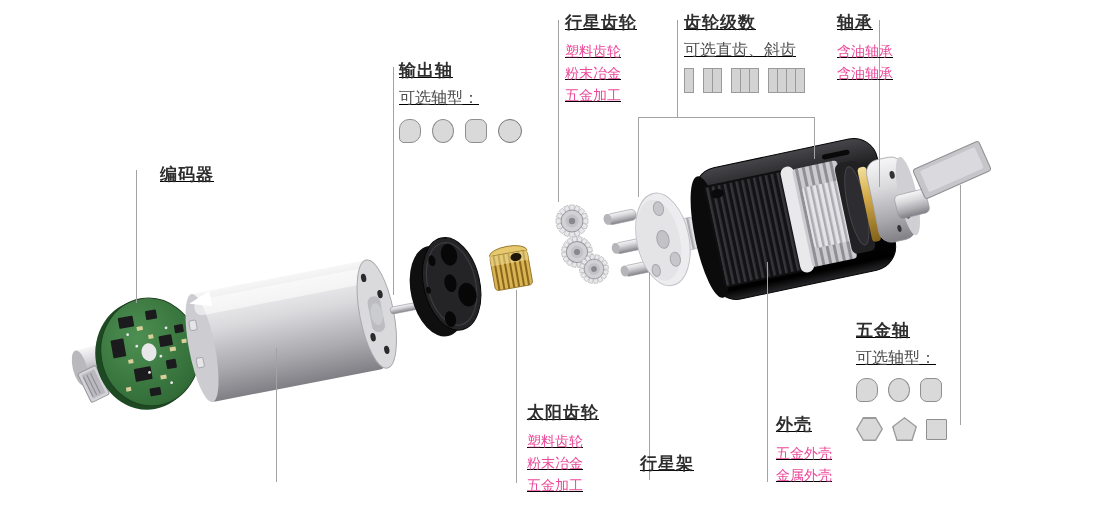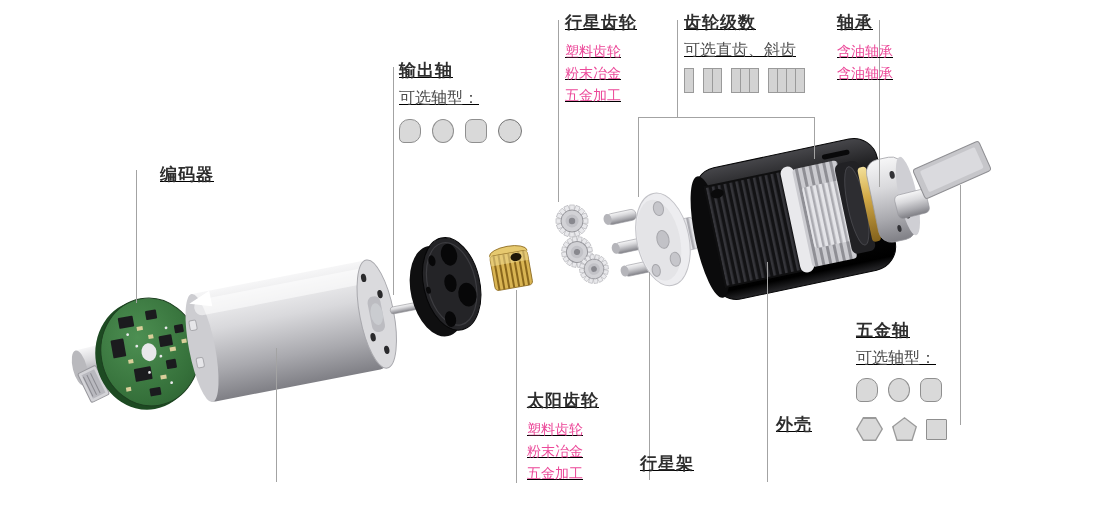--- a/index.html
+++ b/index.html
@@ -308,35 +308,39 @@
 
   <div class="lbl" style="left:837px;top:12px">
     <div class="lbl-title">轴承</div>
     <div class="list">
         <div class="list-item">含油轴承</div>
         <div class="list-item">含油轴承</div>
       </div>
   </div>
 
 
-  <div class="lbl" style="left:527px;top:390px">
+  <div class="lbl" style="left:527px;top:402px">
     <div class="lbl-title">太阳齿轮</div>
     <div class="list">
         <div class="list-item">塑料齿轮</div>
         <div class="list-item">粉末冶金</div>
         <div class="list-item">五金加工</div>
       </div>
   </div>
 
   <div class="lbl" style="left:640px;top:453px">
     <div class="lbl-title">行星架</div>
   </div>
 
   <div class="lbl" style="left:776px;top:414px">
     <div class="lbl-title">外壳</div>
+    <div class="list">
+        <div class="list-item">五金外壳</div>
+        <div class="list-item">金属外壳</div>
+      </div>
   </div>
 
   <div class="lbl" style="left:856px;top:320px">
     <div class="lbl-title">五金轴</div>
     <div class="lbl-sub">可选轴型：</div>
     <div class="shape-row tight">
         <div class="shape d-cut-round"></div>
         <div class="shape round"></div>
         <div class="shape rounded-square"></div>
       </div>

